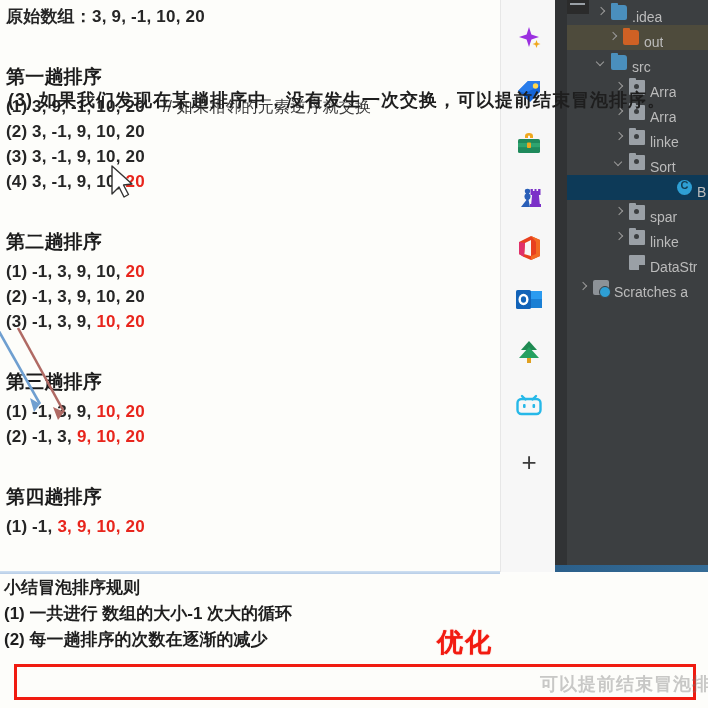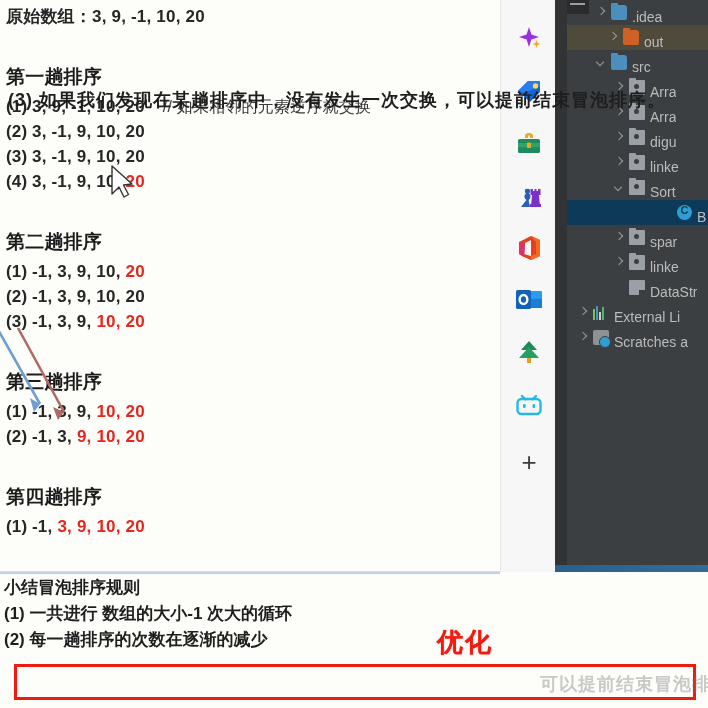--- a/index.html
+++ b/index.html
@@ -441,25 +441,20 @@
         <span class="ico pkg"></span>
         <span class="tree-label">Arra</span>
       </div>
 
       <div class="tree-row" style="padding-left:46px">
         <span class="arrow"></span>
         <span class="ico pkg"></span>
         <span class="tree-label">Arra</span>
       </div>
 
-      <div class="tree-row" style="padding-left:46px">
-        <span class="arrow"></span>
-        <span class="ico pkg"></span>
-        <span class="tree-label">digu</span>
-      </div>
 
       <div class="tree-row" style="padding-left:46px">
         <span class="arrow"></span>
         <span class="ico pkg"></span>
         <span class="tree-label">linke</span>
       </div>
 
       <div class="tree-row" style="padding-left:46px">
         <span class="arrow open"></span>
         <span class="ico pkg"></span>
@@ -483,30 +478,20 @@
         <span class="tree-label">linke</span>
       </div>
 
 
       <div class="tree-row" style="padding-left:46px">
         <span class="arrow none"></span>
         <span class="ico module"></span>
         <span class="tree-label">DataStr</span>
       </div>
 
-      <div class="tree-row" style="padding-left:10px">
-        <span class="arrow"></span>
-        <span class="ico libs">
-            <i></i>
-            <i></i>
-            <i></i>
-            <i></i>
-          </span>
-        <span class="tree-label">External Li</span>
-      </div>
 
       <div class="tree-row" style="padding-left:10px">
         <span class="arrow"></span>
         <span class="ico scratch"></span>
         <span class="tree-label">Scratches a</span>
       </div>
 
     </div>
     <div class="ide-statusbar"></div>
   </div>

